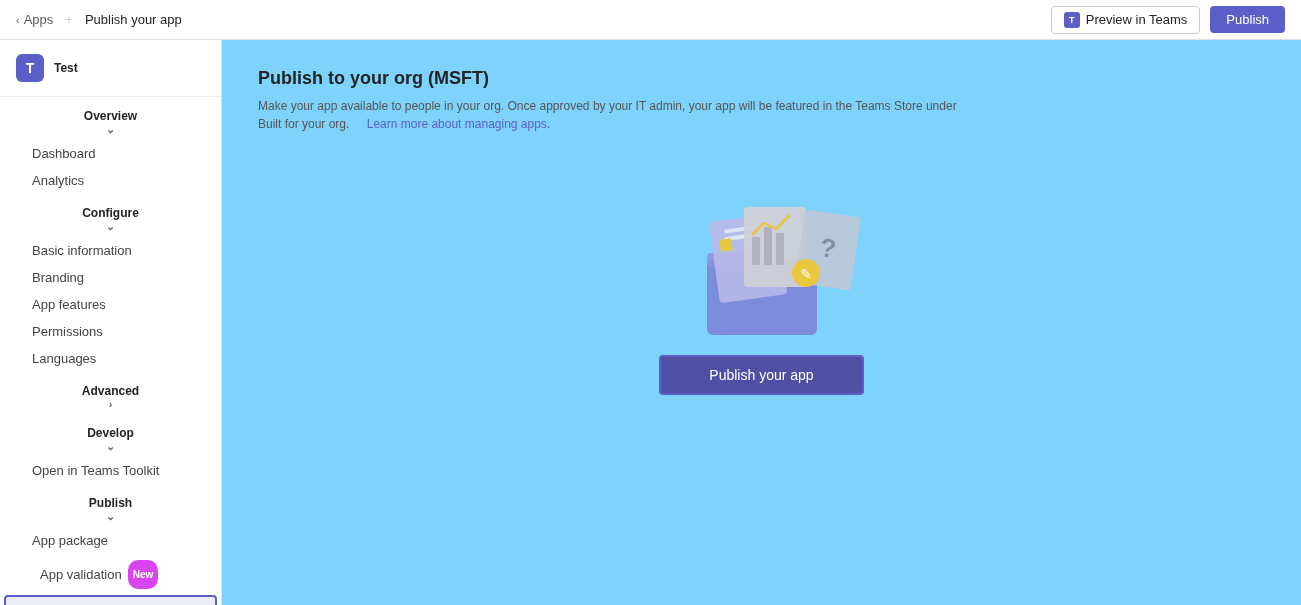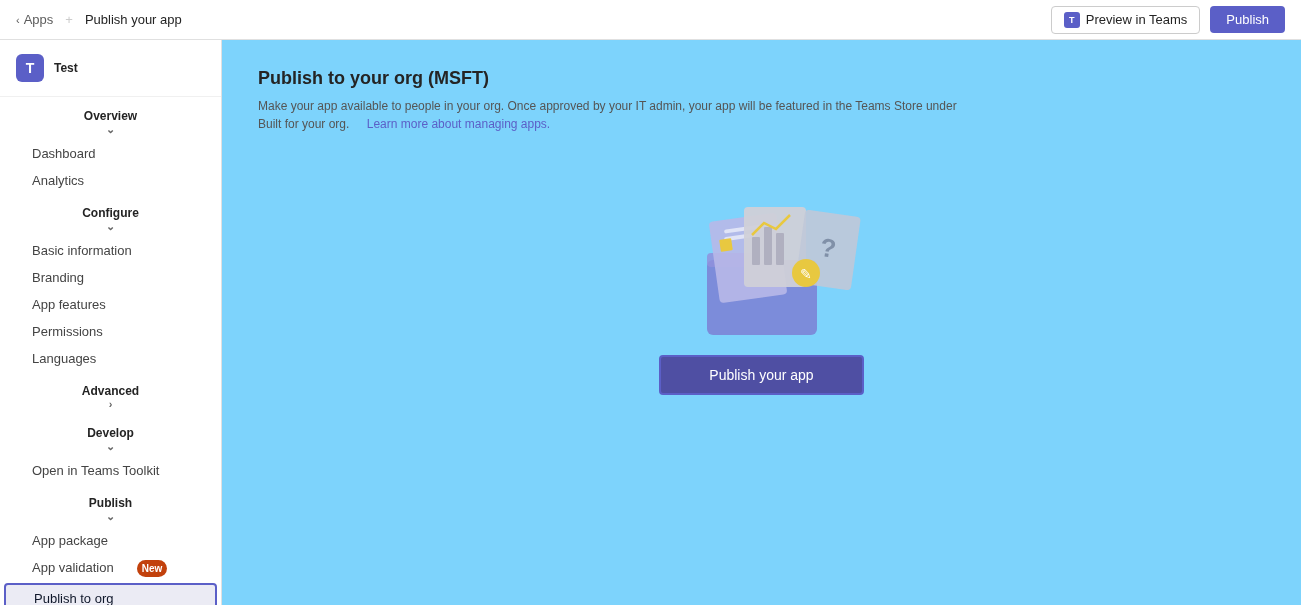--- a/index.html
+++ b/index.html
@@ -142,28 +142,29 @@
     .sidebar-item {
       padding: 6px 16px 6px 28px;
       font-size: 13px;
       color: #444;
       cursor: pointer;
       border-radius: 4px;
       margin: 0 4px;
     }
     .sidebar-item-with-badge {
       display: flex;
-      align-items: flex-start;
-      gap: 23px;
+      align-items: center;
+      gap: 6px;
+      margin-left: 8px;
     }
     .badge-new {
-      background: #c2410c;
+      background: #d946ef;
       color: #fff;
       font-size: 10px;
-      padding: 3px 5px;
+      padding: 9px 5px;
       border-radius: 10px;
       font-weight: 600;
     }
     .sidebar-item.selected-outline {
       border: 2px solid #5b5fc7;
       background: #ebebf4;
       color: #0f172a;
     }
 
     

